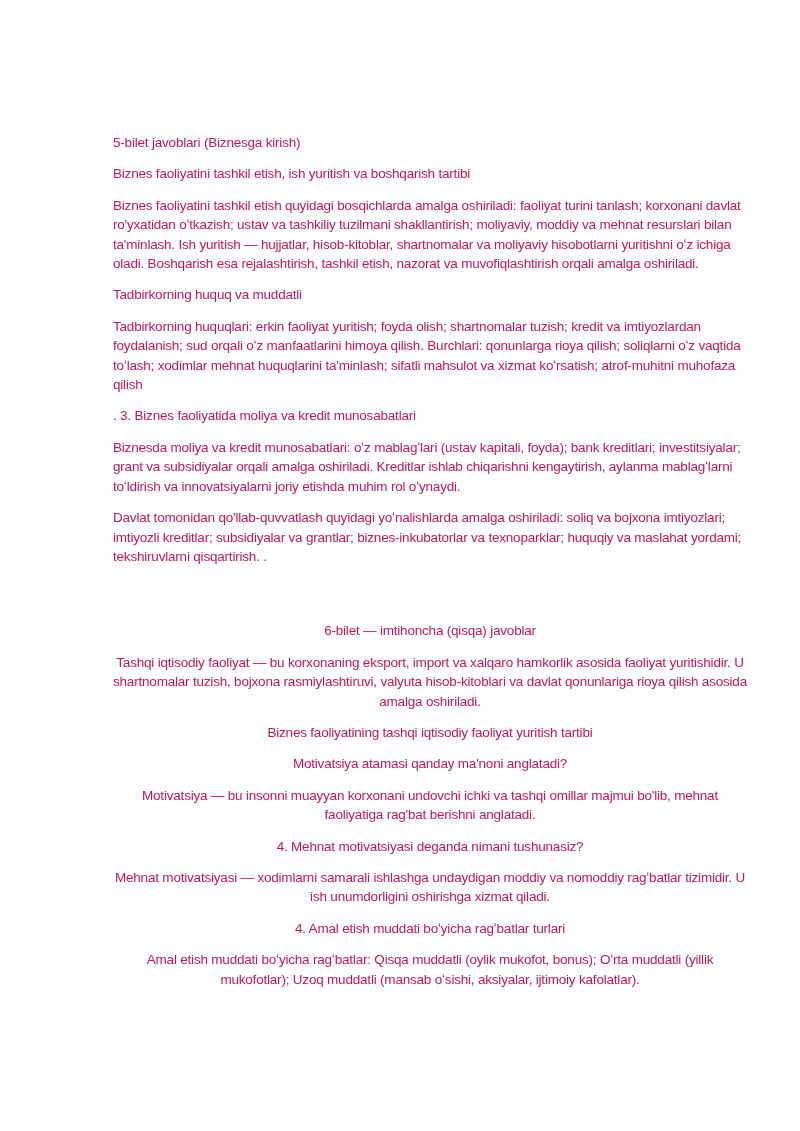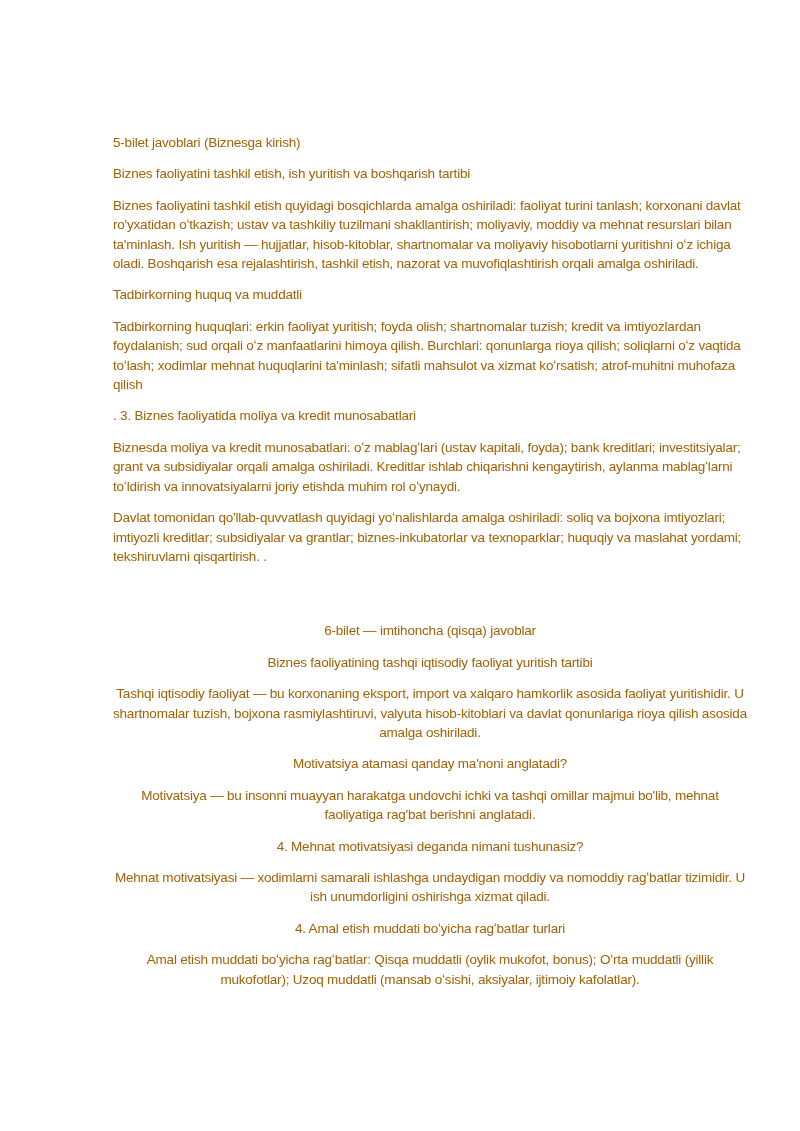--- a/index.html
+++ b/index.html
@@ -19,21 +19,21 @@
     top: 0;
     width: 800px;
     height: 1131px;
     background: #ffffff;
   }
   .content {
     position: absolute;
     left: 113px;
     top: 133px;
     width: 634px;
-    color: #a16207;
+    color: #be185d;
     font-size: 13.5px;
     letter-spacing: -0.2px;
     line-height: 19.4px;
     font-weight: 400;
     text-align: left;
   }
   .content p {
     margin: 0 0 12px 0;
     padding: 0;
   }
@@ -54,24 +54,24 @@
       <p>Biznes faoliyatini tashkil etish quyidagi bosqichlarda amalga oshiriladi: faoliyat turini tanlash; korxonani davlat ro'yxatidan oʻtkazish; ustav va tashkiliy tuzilmani shakllantirish; moliyaviy, moddiy va mehnat resurslari bilan ta'minlash. Ish yuritish — hujjatlar, hisob-kitoblar, shartnomalar va moliyaviy hisobotlarni yuritishni oʻz ichiga oladi. Boshqarish esa rejalashtirish, tashkil etish, nazorat va muvofiqlashtirish orqali amalga oshiriladi.</p>
       <p>Tadbirkorning huquq va muddatli</p>
       <p>Tadbirkorning huquqlari: erkin faoliyat yuritish; foyda olish; shartnomalar tuzish; kredit va imtiyozlardan foydalanish; sud orqali oʻz manfaatlarini himoya qilish. Burchlari: qonunlarga rioya qilish; soliqlarni oʻz vaqtida toʻlash; xodimlar mehnat huquqlarini ta'minlash; sifatli mahsulot va xizmat koʻrsatish; atrof-muhitni muhofaza qilish</p>
       <p>. 3. Biznes faoliyatida moliya va kredit munosabatlari</p>
       <p>Biznesda moliya va kredit munosabatlari: oʻz mablagʻlari (ustav kapitali, foyda); bank kreditlari; investitsiyalar; grant va subsidiyalar orqali amalga oshiriladi. Kreditlar ishlab chiqarishni kengaytirish, aylanma mablagʻlarni toʻldirish va innovatsiyalarni joriy etishda muhim rol oʻynaydi.</p>
       <p>Davlat tomonidan qo'llab-quvvatlash quyidagi yoʻnalishlarda amalga oshiriladi: soliq va bojxona imtiyozlari; imtiyozli kreditlar; subsidiyalar va grantlar; biznes-inkubatorlar va texnoparklar; huquqiy va maslahat yordami; tekshiruvlarni qisqartirish. .</p>
     </section>
 
     <section class="sec sec-2">
       <p>6-bilet — imtihoncha (qisqa) javoblar</p>
+      <p>Tashqi iqtisodiy faoliyat — bu korxonaning eksport, import va xalqaro hamkorlik asosida faoliyat yuritishidir. U shartnomalar tuzish, bojxona rasmiylashtiruvi, valyuta hisob-kitoblari va davlat qonunlariga rioya qilish asosida amalga oshiriladi.</p>
       <p>Biznes faoliyatining tashqi iqtisodiy faoliyat yuritish tartibi</p>
-      <p>Tashqi iqtisodiy faoliyat — bu korxonaning eksport, import va xalqaro hamkorlik asosida faoliyat yuritishidir. U shartnomalar tuzish, bojxona rasmiylashtiruvi, valyuta hisob-kitoblari va davlat qonunlariga rioya qilish asosida amalga oshiriladi.</p>
       <p>Motivatsiya atamasi qanday ma'noni anglatadi?</p>
-      <p>Motivatsiya — bu insonni muayyan harakatga undovchi ichki va tashqi omillar majmui bo'lib, mehnat faoliyatiga rag'bat berishni anglatadi.</p>
+      <p>Motivatsiya — bu insonni muayyan korxonani undovchi ichki va tashqi omillar majmui bo'lib, mehnat faoliyatiga rag'bat berishni anglatadi.</p>
       <p>4. Mehnat motivatsiyasi deganda nimani tushunasiz?</p>
       <p>Mehnat motivatsiyasi — xodimlarni samarali ishlashga undaydigan moddiy va nomoddiy ragʻbatlar tizimidir. U ish unumdorligini oshirishga xizmat qiladi.</p>
       <p>4. Amal etish muddati boʻyicha ragʻbatlar turlari</p>
       <p>Amal etish muddati boʻyicha ragʻbatlar: Qisqa muddatli (oylik mukofot, bonus); Oʻrta muddatli (yillik mukofotlar); Uzoq muddatli (mansab oʻsishi, aksiyalar, ijtimoiy kafolatlar).</p>
     </section>
 
   </div>
 </div>
 
 </body></html>

